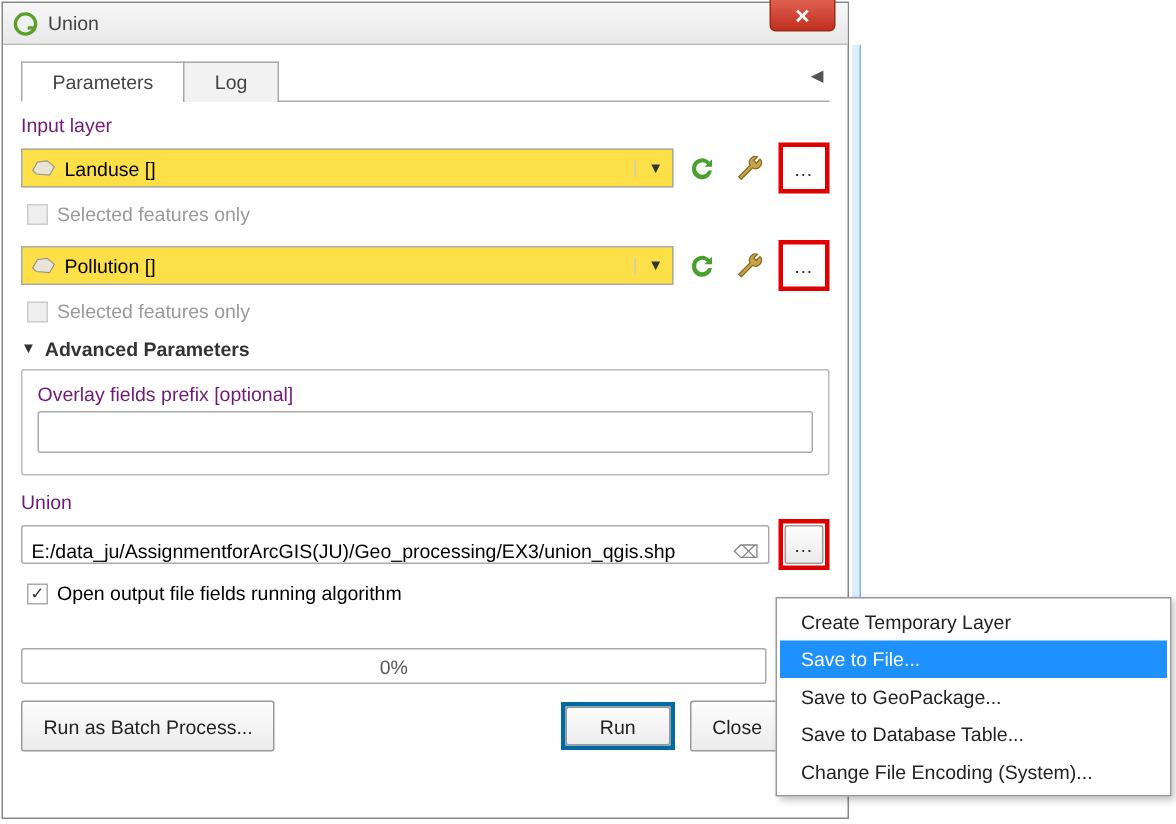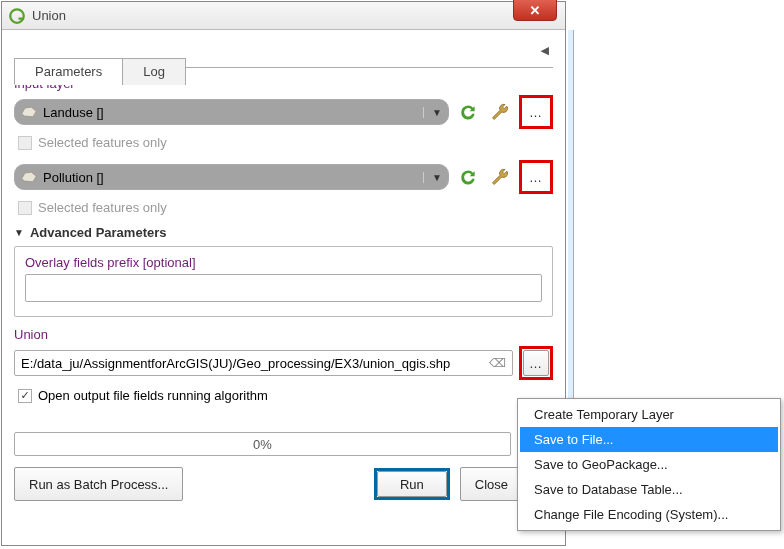--- a/index.html
+++ b/index.html
@@ -18,29 +18,29 @@
   .close-btn {
     position: absolute; right: 8px; top: -3px; width: 44px; height: 22px;
     background: linear-gradient(#e06050,#c03020); border: 1px solid #9a2a1a;
     border-radius: 0 0 4px 4px; display:flex; align-items:center; justify-content:center;
   }
   .close-btn span { color:#fff; font-weight:bold; font-size:13px; }
   .body { padding: 10px 12px 8px 12px; position: relative; height: calc(100% - 28px); }
   .tabs { display:flex; border-bottom:1px solid #aaa; margin-bottom:8px; position:relative; }
   .tab {
     padding: 5px 20px; border:1px solid #aaa; border-bottom:none; background:#f2f2f2;
-    margin-right:-1px; position:relative; top:18px; color:#444;
+    margin-right:-1px; position:relative; top:1px; color:#444;
   }
   .tab.active { background:#fff; border-bottom:1px solid #fff; }
   .collapse-arrow { position:absolute; right:4px; top:4px; font-size:11px; color:#555; }
   .field-label { color:#701a75; margin: 6px 0 4px 0; }
   .row { display:flex; align-items:center; gap:6px; margin-bottom:6px; }
   .combo {
-    flex:1; height:26px; border:1px solid #aaa; border-radius:10px;
-    display:flex; align-items:center; padding:0 6px; background:#a3a3a3; position:relative;
+    flex:1; height:26px; border:1px solid #aaa; border-radius:0;
+    display:flex; align-items:center; padding:0 6px; background:#fde047; position:relative;
   }
   .combo .poly-icon { width:16px; height:12px; margin-right:6px; }
   .combo .caret { margin-left:auto; font-size:10px; color:#333; padding-left:8px; border-left:1px solid #ccc; }
   .iconbtn {
     width:26px; height:26px; border:1px solid transparent; border-radius:2px;
     display:flex; align-items:center; justify-content:center; background:transparent;
   }
   .iconbtn svg { width:20px; height:20px; }
   .red-box { border:3px solid #e00000; padding:1px; }
   .checkbox-row { display:flex; align-items:center; gap:6px; margin:4px 0 10px 4px; }
@@ -53,21 +53,21 @@
   .adv-header { display:flex; align-items:center; gap:6px; font-weight:bold; color:#333; margin:4px 0 6px 0; }
   .adv-header .tri { font-size:10px; }
   .adv-box { border:1px solid #bbb; border-radius:2px; padding:8px 10px 14px 10px; margin-bottom:10px; }
   .text-input {
     width:100%; height:28px; border:1px solid #aaa; border-radius:2px; background:#fff;
     padding:0 6px; display:flex; align-items:center; color:#333;
   }
   .path-row { display:flex; align-items:center; gap:6px; margin:4px 0 8px 0; }
   .path-input {
     flex:1; height:26px; border:1px solid #aaa; border-radius:2px; background:#fff;
-    display:flex; align-items:center; padding:0 6px; position:relative;
+    display:flex; align-items:flex-end; padding:0 6px; position:relative;
   }
   .path-input .clear { position:absolute; right:6px; color:#888; font-size:12px; }
   .progress-row { display:flex; align-items:center; gap:8px; margin-top:28px; }
   .progress {
     flex:1; height:24px; border:1px solid #aaa; border-radius:2px; background:#fff;
     display:flex; align-items:center; justify-content:center; color:#555;
   }
   .btn {
     height:26px; padding:16px 14px; border:1px solid #999; border-radius:2px;
     background:linear-gradient(#fdfdfd,#ececec); color:#222; display:flex; align-items:center;

